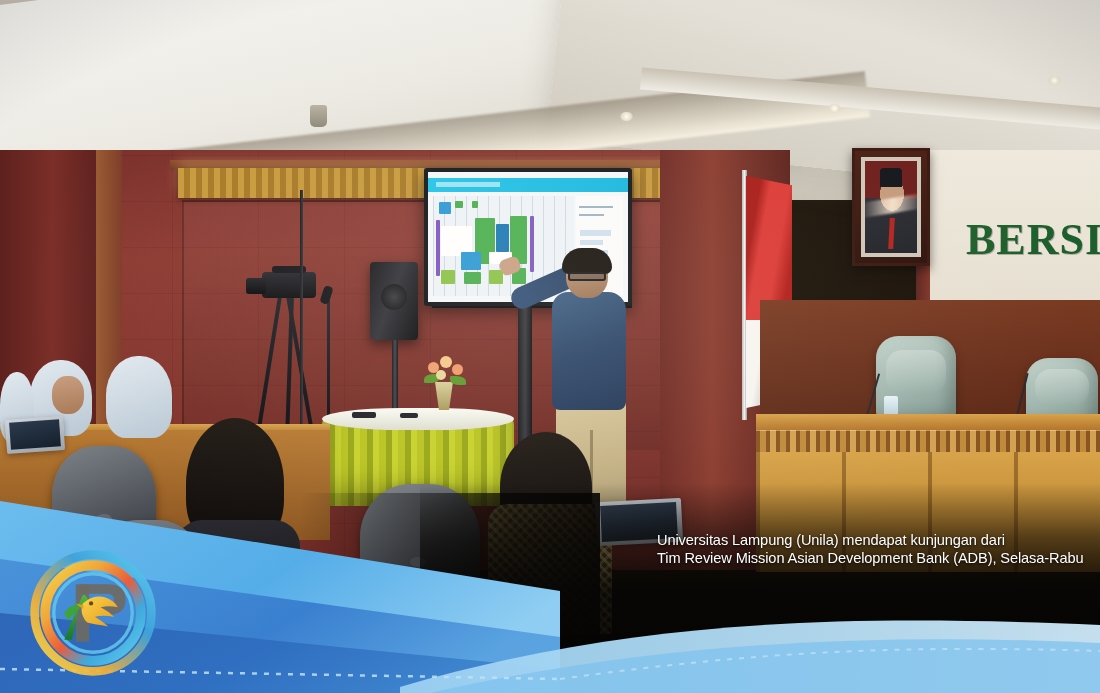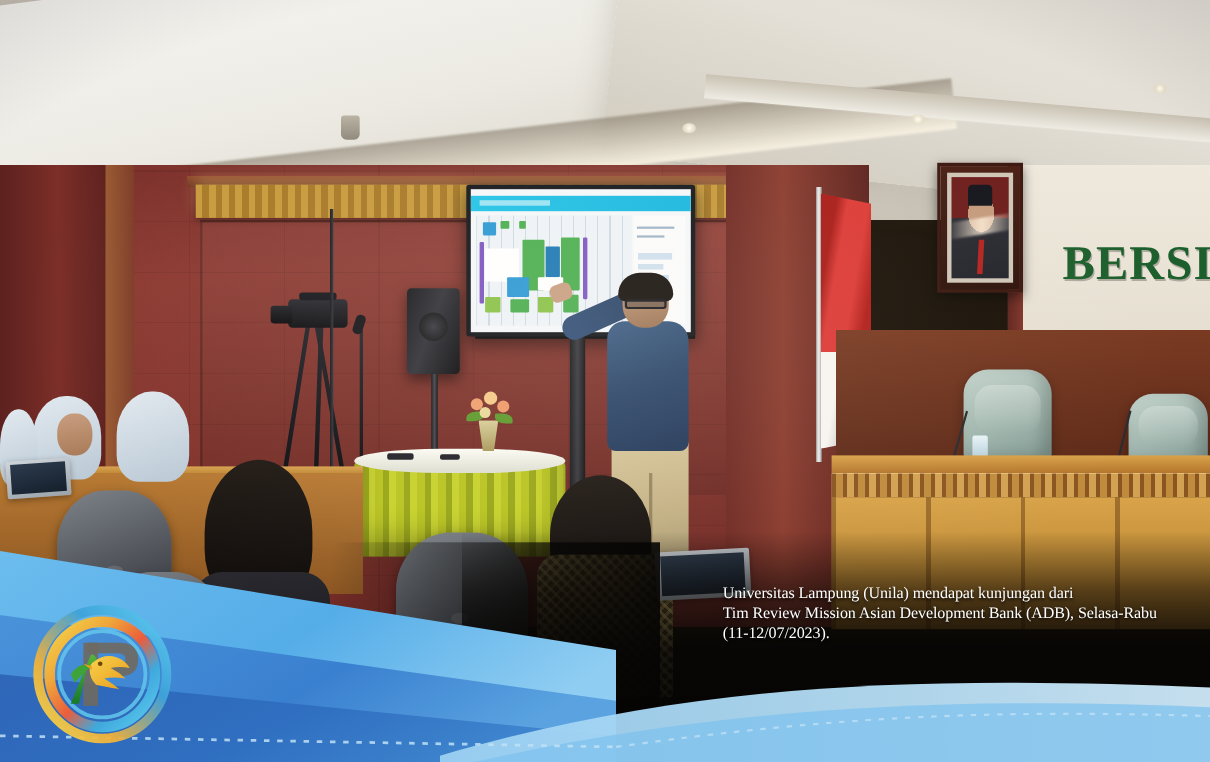--- a/index.html
+++ b/index.html
@@ -441,21 +441,21 @@
   }
   .cap-title{
     font-family:"Liberation Serif", serif;
     font-weight:700; font-size:20px; letter-spacing:.2px;
     color:#f5c518;
     text-shadow:1px 1px 2px rgba(0,0,0,.9);
     white-space:nowrap;
   }
   .cap-body{
     margin-top:1px; margin-left:31px;
-    font-family:Liberation Serif, serif;
+    font-family:Liberation Sans, sans-serif;
     font-size:14.6px; line-height:1.22;
     color:#ffffff;
     text-shadow:0 1px 3px rgba(0,0,0,.95);
     letter-spacing:-.1px;
   }
   .cap-body div{ white-space:nowrap; }
 
   
   .wave-wrap{ position:absolute; left:0; bottom:0; width:1100px; height:220px; pointer-events:none; }
   .wave-wrap svg{ display:block; width:100%; height:100%; }
@@ -616,21 +616,20 @@
     <div class="photo-grade"></div>
   </div>
 
   <div class="caption-scrim-2"></div>
   <div class="caption-scrim"></div>
 
   <div class="caption">
     <div class="cap-body">
       <div>Universitas Lampung (Unila) mendapat kunjungan dari</div>
       <div>Tim Review Mission Asian Development Bank (ADB), Selasa-Rabu</div>
-      <div>(11-12/07/2023).</div>
     </div>
   </div>
 
   <div class="wave-wrap">
     <svg viewBox="0 0 1100 220" preserveAspectRatio="none">
       <defs>
         <linearGradient id="wLight" x1="0" y1="0" x2="1" y2="0.5">
           <stop offset="0%" stop-color="#6cbcee"></stop>
           <stop offset="55%" stop-color="#55ade8"></stop>
           <stop offset="100%" stop-color="#8fcdf2"></stop>

